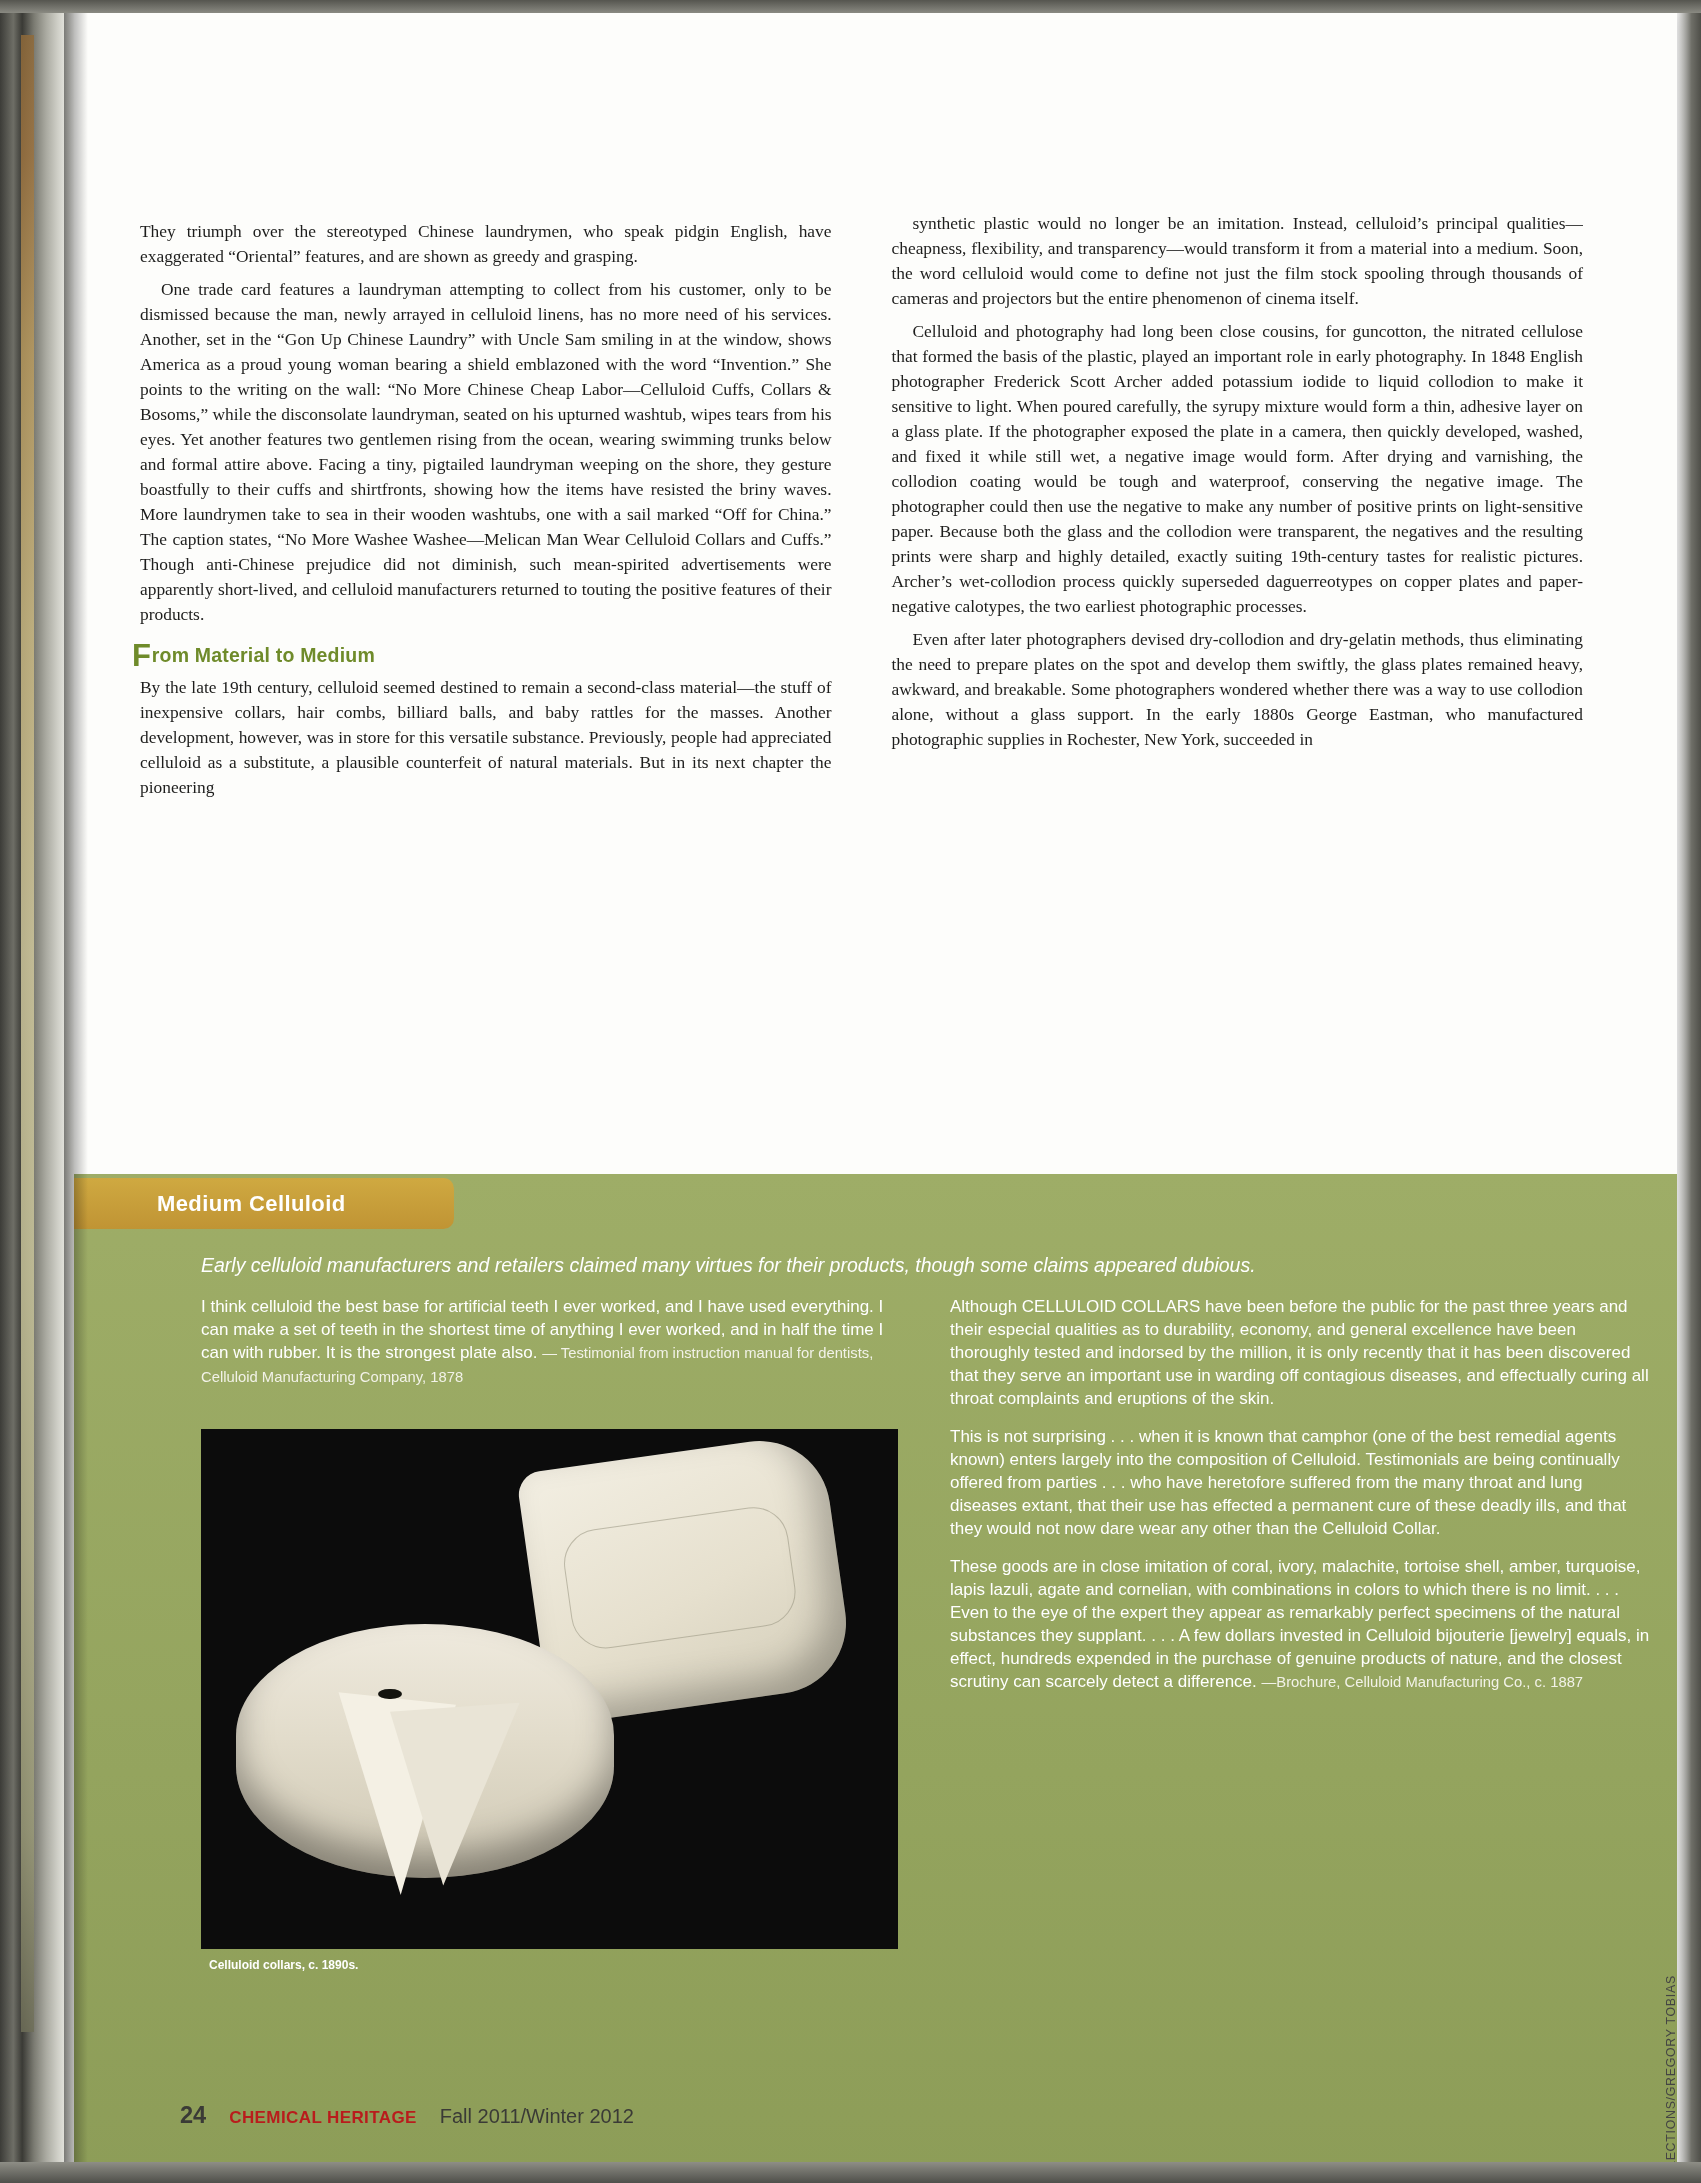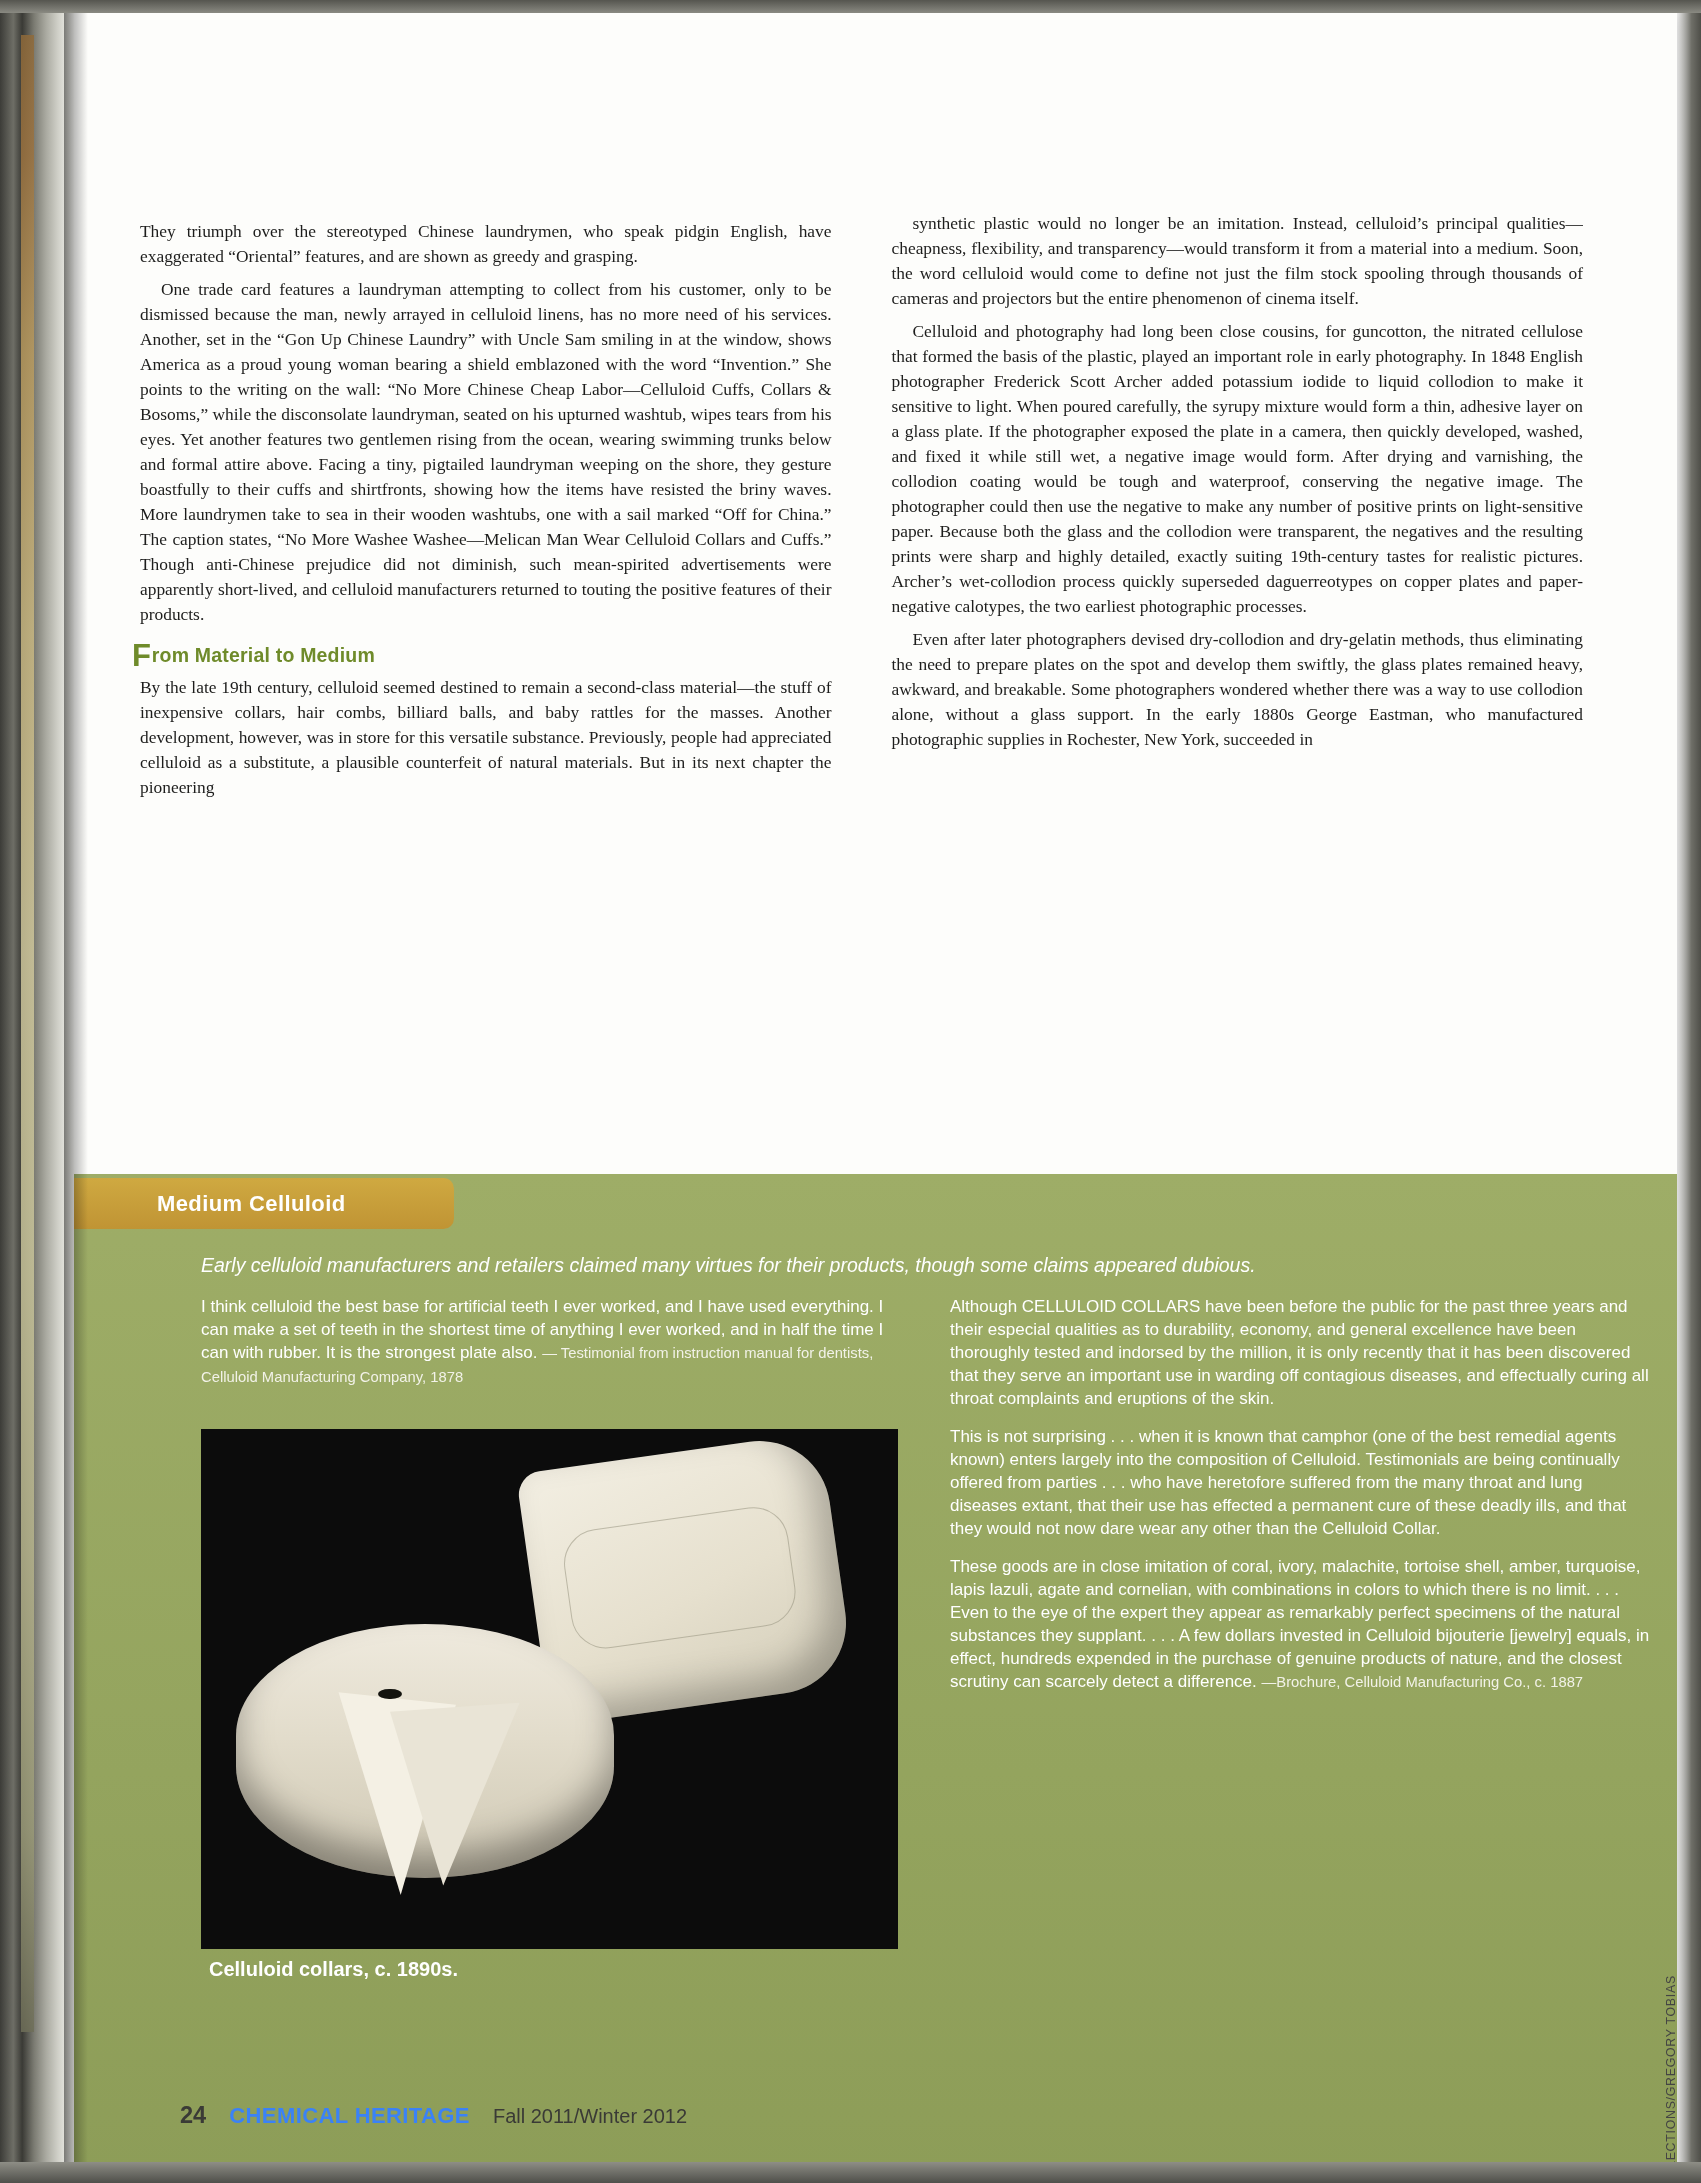--- a/index.html
+++ b/index.html
@@ -267,21 +267,21 @@
     border: 1.8px solid rgba(150,145,125,.55);
     border-radius: 35px;
   }
   .photo-caption {
     position: absolute;
     left: 139px;
     top: 784px;
     color: #ffffff;
     font-family: "Liberation Sans", sans-serif;
     font-weight: bold;
-    font-size: 20px;
+    font-size: 12px;
   }
 
   
   .credit {
     position: absolute;
     right: 13px;
     top: 1713px;
     transform-origin: right top;
     transform: rotate(-90deg) translate(-100%, 0);
     white-space: nowrap;
@@ -303,23 +303,23 @@
   }
   .folio .num {
     font-family: "Liberation Sans", sans-serif;
     font-weight: bold;
     font-size: 23.6px;
     color: #3a3a36;
   }
   .folio .mag {
     font-family: "Liberation Sans", sans-serif;
     font-weight: bold;
-    font-size: 22px;
+    font-size: 17px;
     letter-spacing: 0.4px;
-    color: #3b82f6;
+    color: #b91c1c;
   }
   .folio .issue {
     font-family: "Liberation Sans", sans-serif;
     font-size: 20px;
     color: #3a3a36;
   }
 </style>
 </head>
 <body>
 

